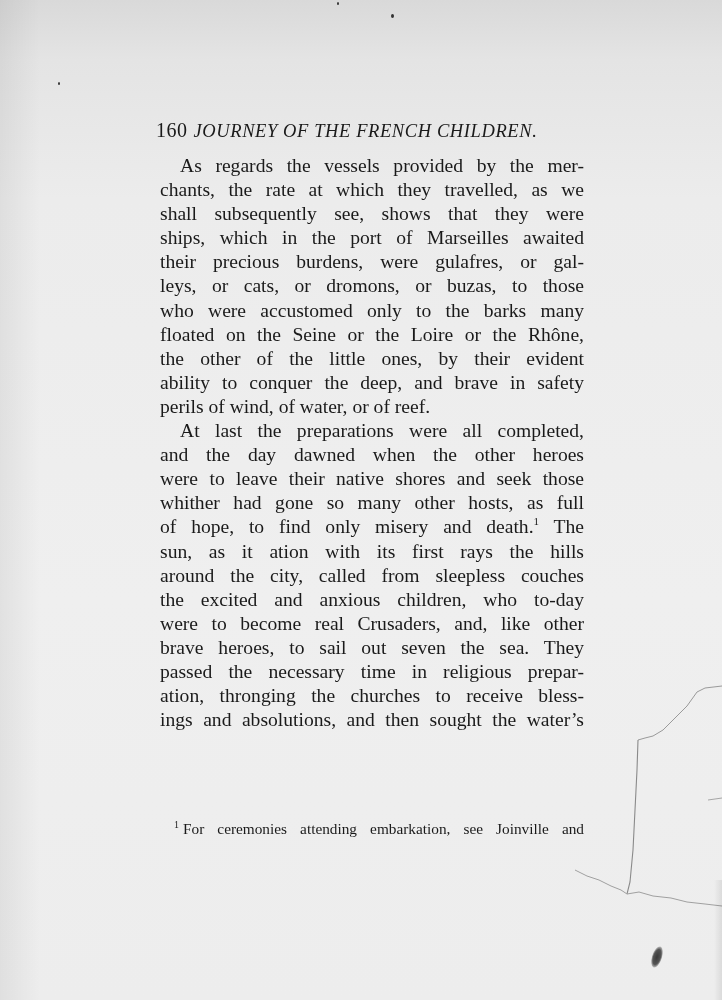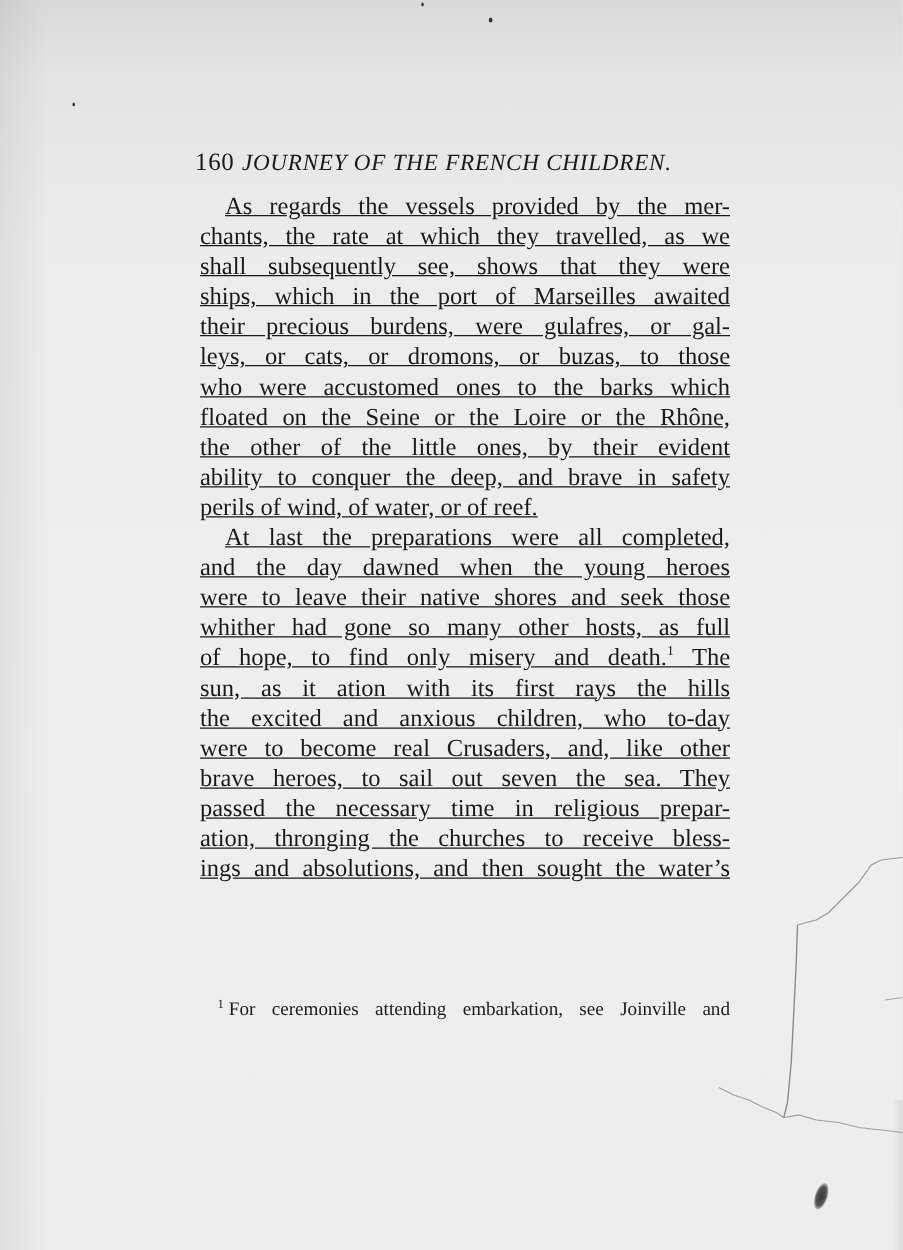--- a/index.html
+++ b/index.html
@@ -46,21 +46,20 @@
       font-style: italic;
       font-size: 18.5px;
       letter-spacing: 0.6px;
       margin-left: 6px;
     }
     .text-block {
       position: absolute;
       left: 160px;
       top: 154px;
       width: 424px;
-      text-decoration: underline;
     }
     .line {
       display: block;
       font-size: 19.6px;
       line-height: 24.1px;
       height: 24.1px;
       white-space: nowrap;
       text-align: justify;
       text-align-last: justify;
     }
@@ -83,21 +82,21 @@
     }
     .fn-line {
       display: block;
       font-size: 15.3px;
       line-height: 21px;
       height: 21px;
       white-space: nowrap;
       text-align: justify;
       text-align-last: justify;
     }
-    .fn-line.indent { padding-left: 14px; }
+    .fn-line.indent { padding-left: 14px; margin-top: 21px; }
     .fn-line.last { text-align-last: left; }
     .fn-mark {
       font-size: 10px;
       vertical-align: 6px;
       line-height: 0;
       margin-right: 4px;
     }
     
     .tear {
       position: absolute;
@@ -134,34 +133,35 @@
 
   <div class="text-block">
 
     <div>
       <span class="line indent">As regards the vessels provided by the mer-</span>
       <span class="line">chants, the rate at which they travelled, as we</span>
       <span class="line">shall subsequently see, shows that they were</span>
       <span class="line">ships, which in the port of Marseilles awaited</span>
       <span class="line">their precious burdens, were gulafres, or gal-</span>
       <span class="line">leys, or cats, or dromons, or buzas, to those</span>
-      <span class="line">who were accustomed ones to the barks which</span>
+      <span class="line">who were accustomed only to the barks many</span>
       <span class="line">floated on the Seine or the Loire or the Rhône,</span>
       <span class="line">the other of the little ones, by their evident</span>
       <span class="line">ability to conquer the deep, and brave in safety</span>
       <span class="line last">perils of wind, of water, or of reef.</span>
     </div>
 
     <div>
       <span class="line indent">At last the preparations were all completed,</span>
-      <span class="line">and the day dawned when the young heroes</span>
+      <span class="line">and the day dawned when the other heroes</span>
       <span class="line">were to leave their native shores and seek those</span>
       <span class="line">whither had gone so many other hosts, as full</span>
       <span class="line"><span>of hope, to find only misery and death.</span><sup class="fnref">1</sup><span style="white-space:pre"> The</span></span>
       <span class="line">sun, as it ation with its first rays the hills</span>
+      <span class="line">around the city, called from sleepless couches</span>
       <span class="line">the excited and anxious children, who to-day</span>
       <span class="line">were to become real Crusaders, and, like other</span>
       <span class="line">brave heroes, to sail out seven the sea.  They</span>
       <span class="line">passed the necessary time in religious prepar-</span>
       <span class="line">ation, thronging the churches to receive bless-</span>
       <span class="line">ings and absolutions, and then sought the water’s</span>
     </div>
   </div>
 
   <div class="footnotes">

